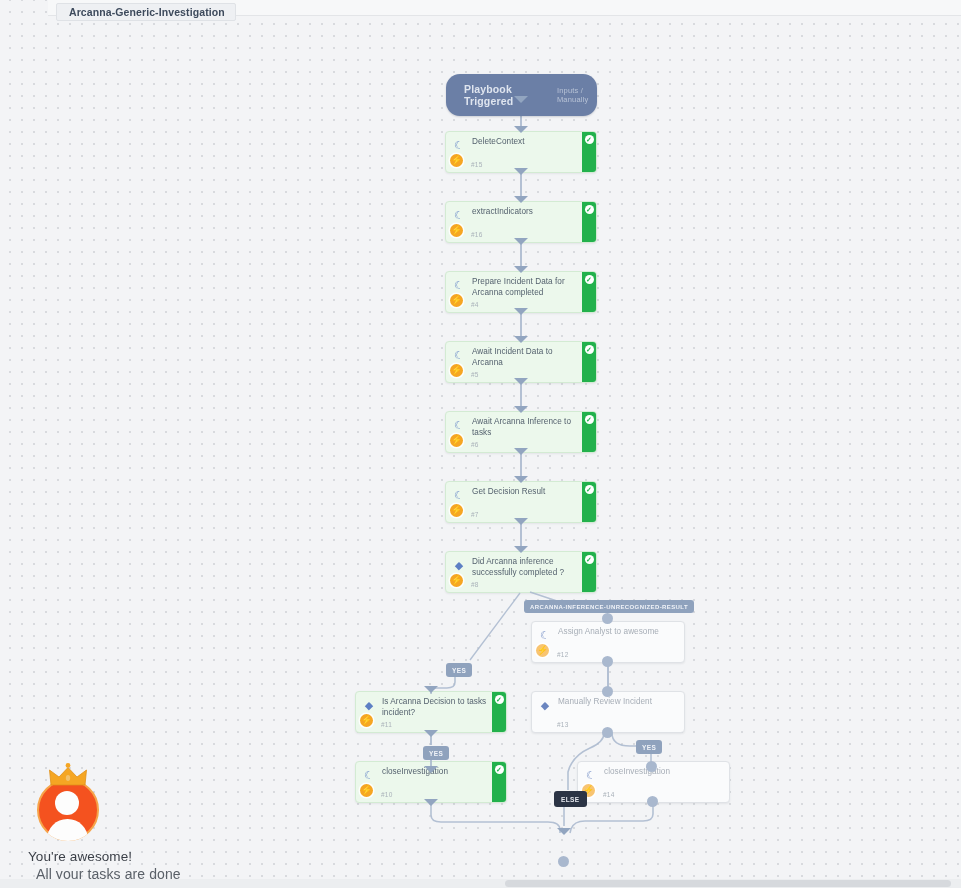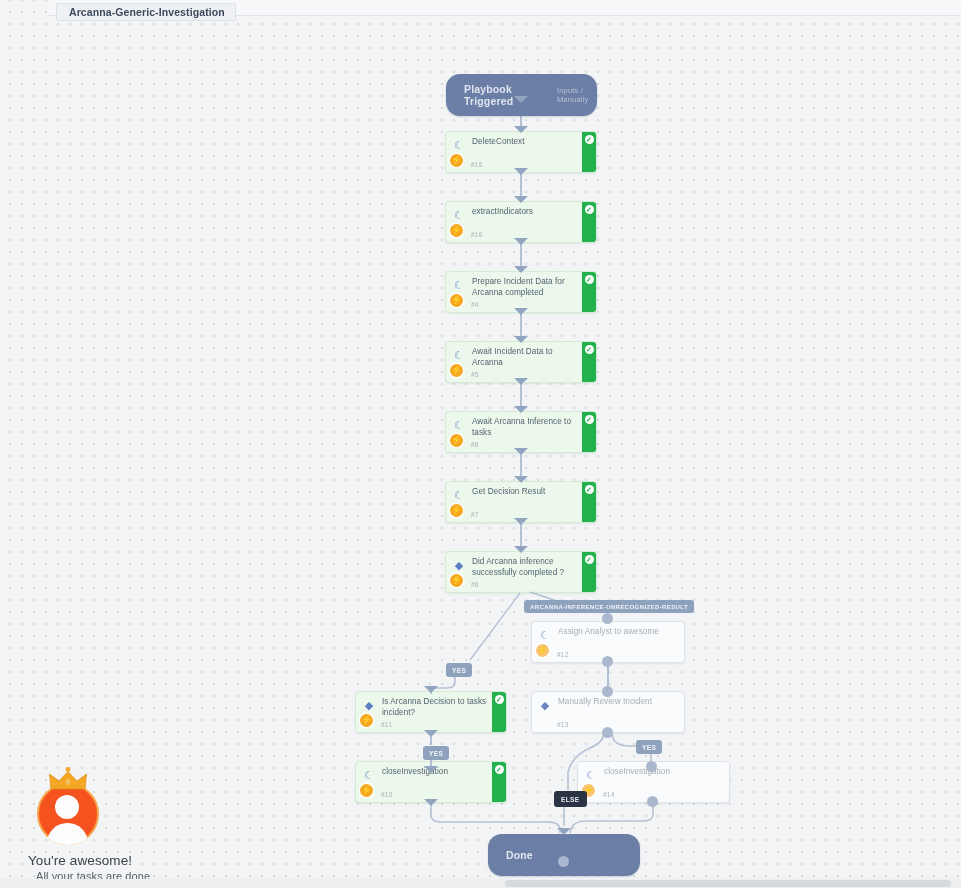--- a/index.html
+++ b/index.html
@@ -236,21 +236,21 @@
     width: 40px; height: 24px;
     z-index: 3;
   }
   .aw-title {
     font-size: 13.5px;
     color: #3a3f47;
     margin: 2px 0 0 2px;
     letter-spacing: .1px;
   }
   .aw-sub {
-    font-size: 11px;
+    font-size: 14px;
     color: #5a6068;
     margin: 2px 0 0 10px;
     letter-spacing: .1px;
   }
 
   
   .hscroll-track {
     position: absolute;
     left: 0; bottom: 0;
     width: 961px; height: 9px;
@@ -469,23 +469,20 @@
 
   <div class="task" style="left:577px; top:761px; width:153px;">
     <div class="tsk-icon">☾</div>
     <div class="tsk-title">closeInvestigation</div>
     <div class="bolt">⚡</div>
     <div class="tsk-id">#14</div>
   </div>
   <div class="port" style="left:647px; top:796px;"></div>
 
   <div class="port arrow" style="left:557px; top:828px;"></div>
-  <div class="node pill" style="left:488px; top:834px; width:152px;">
-    <span class="pill-title">Done</span>
-  </div>
   <div class="port" style="left:558px; top:856px;"></div>
 
   <div class="awesome">
     <div class="crown-wrap">
       <div class="av-circle"></div>
       <div class="av-clip">
         <div class="av-head" style="left:18px; top:12px;"></div>
         <div class="av-body" style="left:10px; top:40px;"></div>
       </div>
       <svg class="crown" viewBox="0 0 40 24">

